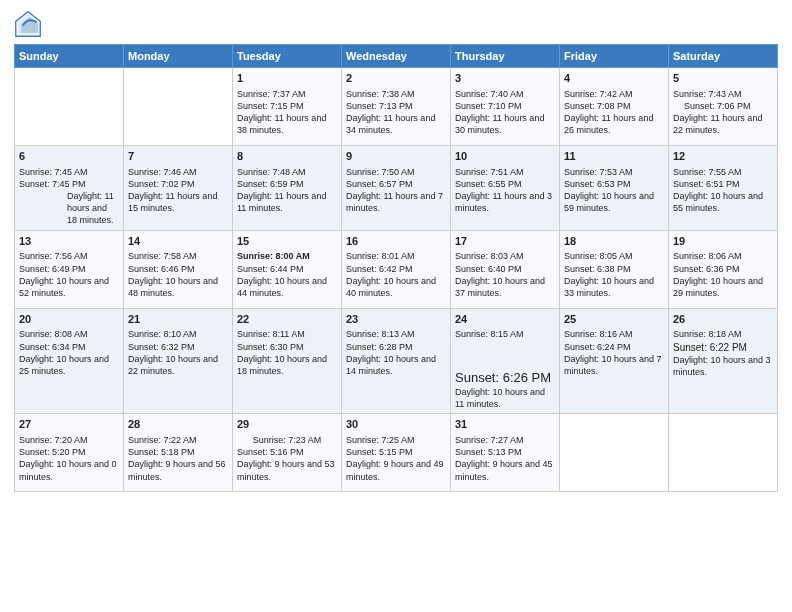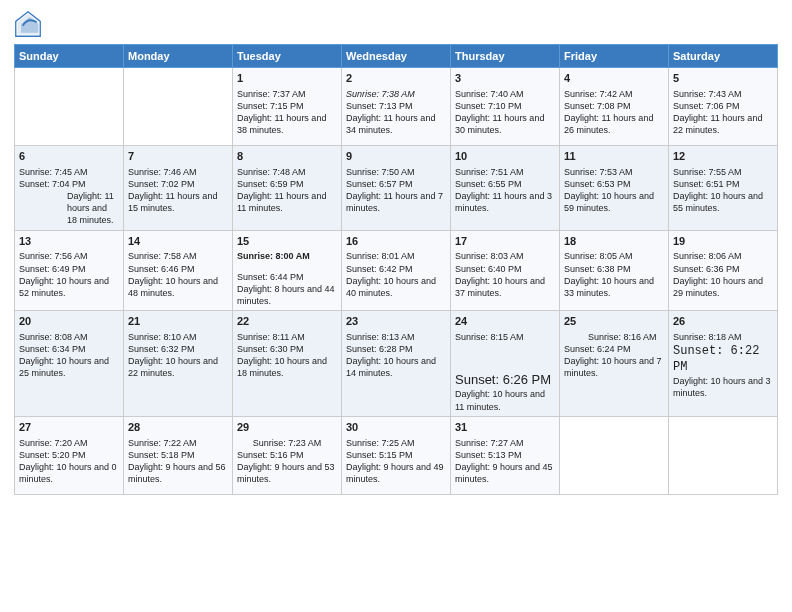--- a/index.html
+++ b/index.html
@@ -127,48 +127,48 @@
           <td class="empty" style="background: rgb(255, 255, 255);"></td>
           <td class="empty" style="background: rgb(255, 255, 255);"></td>
           <td>
             <span class="day-num">1</span>
             <div style="font-size: 9px; line-height: 1.35;">Sunrise: 7:37 AM</div>
             <div style="font-size: 9px; line-height: 1.35;">Sunset: 7:15 PM</div>
             <div style="font-size: 9px; line-height: 1.35;">Daylight: 11 hours and 38 minutes.</div>
           </td>
           <td>
             <span class="day-num">2</span>
-            <div style="font-size: 9px; line-height: 1.35; font-style: italic;">Sunrise: 7:38 AM</div>
+            <div style="font-size: 9px; line-height: 1.35;">Sunrise: 7:38 AM</div>
             <div style="font-size: 9px; line-height: 1.35;">Sunset: 7:13 PM</div>
             <div style="font-size: 9px; line-height: 1.35;">Daylight: 11 hours and 34 minutes.</div>
           </td>
           <td>
             <span class="day-num">3</span>
             <div style="font-size: 9px; line-height: 1.35;">Sunrise: 7:40 AM</div>
             <div style="font-size: 9px; line-height: 1.35;">Sunset: 7:10 PM</div>
             <div style="font-size: 9px; line-height: 1.35;">Daylight: 11 hours and 30 minutes.</div>
           </td>
           <td>
             <span class="day-num">4</span>
             <div style="font-size: 9px; line-height: 1.35;">Sunrise: 7:42 AM</div>
             <div style="font-size: 9px; line-height: 1.35;">Sunset: 7:08 PM</div>
             <div style="font-size: 9px; line-height: 1.35;">Daylight: 11 hours and 26 minutes.</div>
           </td>
           <td>
             <span class="day-num">5</span>
             <div style="font-size: 9px; line-height: 1.35;">Sunrise: 7:43 AM</div>
-            <div style="font-size: 9px; line-height: 1.35;">Sunset: 7:06 PM</div>
+            <div style="font-size: 9px; line-height: 1.35; margin-left: 11px;">Sunset: 7:06 PM</div>
             <div style="font-size: 9px; line-height: 1.35;">Daylight: 11 hours and 22 minutes.</div>
           </td>
         </tr>
         <tr>
           <td>
             <span class="day-num">6</span>
             <div style="font-size: 9px; line-height: 1.35;">Sunrise: 7:45 AM</div>
-            <div style="font-size: 9px; line-height: 1.35;">Sunset: 7:04 PM</div>
+            <div style="font-size: 9px; line-height: 1.35;">Sunset: 7:45 PM</div>
             <div style="font-size: 9px; line-height: 1.35; margin-left: 48px;">Daylight: 11 hours and 18 minutes.</div>
           </td>
           <td>
             <span class="day-num">7</span>
             <div style="font-size: 9px; line-height: 1.35;">Sunrise: 7:46 AM</div>
             <div style="font-size: 9px; line-height: 1.35;">Sunset: 7:02 PM</div>
             <div style="font-size: 9px; line-height: 1.35;">Daylight: 11 hours and 15 minutes.</div>
           </td>
           <td>
             <span class="day-num">8</span>
@@ -210,22 +210,22 @@
           </td>
           <td>
             <span class="day-num">14</span>
             <div style="font-size: 9px; line-height: 1.35;">Sunrise: 7:58 AM</div>
             <div style="font-size: 9px; line-height: 1.35;">Sunset: 6:46 PM</div>
             <div style="font-size: 9px; line-height: 1.35;">Daylight: 10 hours and 48 minutes.</div>
           </td>
           <td>
             <span class="day-num">15</span>
             <div style="font-size: 9px; line-height: 1.35; font-weight: bold;">Sunrise: 8:00 AM</div>
-            <div style="font-size: 9px; line-height: 1.35; margin-top: 8px;">Sunset: 6:44 PM</div>
-            <div style="font-size: 9px; line-height: 1.35;">Daylight: 8 hours and 44 minutes.</div>
+            <div style="font-size: 9px; line-height: 1.35;">Sunset: 6:44 PM</div>
+            <div style="font-size: 9px; line-height: 1.35;">Daylight: 10 hours and 44 minutes.</div>
           </td>
           <td>
             <span class="day-num">16</span>
             <div style="font-size: 9px; line-height: 1.35;">Sunrise: 8:01 AM</div>
             <div style="font-size: 9px; line-height: 1.35;">Sunset: 6:42 PM</div>
             <div style="font-size: 9px; line-height: 1.35;">Daylight: 10 hours and 40 minutes.</div>
           </td>
           <td>
             <span class="day-num">17</span>
             <div style="font-size: 9px; line-height: 1.35;">Sunrise: 8:03 AM</div>
@@ -271,28 +271,28 @@
             <div style="font-size: 9px; line-height: 1.35;">Daylight: 10 hours and 14 minutes.</div>
           </td>
           <td>
             <span class="day-num">24</span>
             <div style="font-size: 9px; line-height: 1.35;">Sunrise: 8:15 AM</div>
             <div style="font-size: 13px; line-height: 1.35; margin-top: 28px;">Sunset: 6:26 PM</div>
             <div style="font-size: 9px; line-height: 1.35;">Daylight: 10 hours and 11 minutes.</div>
           </td>
           <td>
             <span class="day-num">25</span>
-            <div style="font-size: 9px; line-height: 1.35; margin-left: 24px;">Sunrise: 8:16 AM</div>
+            <div style="font-size: 9px; line-height: 1.35;">Sunrise: 8:16 AM</div>
             <div style="font-size: 9px; line-height: 1.35;">Sunset: 6:24 PM</div>
             <div style="font-size: 9px; line-height: 1.35;">Daylight: 10 hours and 7 minutes.</div>
           </td>
           <td>
             <span class="day-num">26</span>
             <div style="font-size: 9px; line-height: 1.35;">Sunrise: 8:18 AM</div>
-            <div style="font-size: 12px; line-height: 1.35; font-family: Liberation Mono, monospace;">Sunset: 6:22 PM</div>
+            <div style="font-size: 10px; line-height: 1.35;">Sunset: 6:22 PM</div>
             <div style="font-size: 9px; line-height: 1.35;">Daylight: 10 hours and 3 minutes.</div>
           </td>
         </tr>
         <tr>
           <td>
             <span class="day-num">27</span>
             <div style="font-size: 9px; line-height: 1.35;">Sunrise: 7:20 AM</div>
             <div style="font-size: 9px; line-height: 1.35;">Sunset: 5:20 PM</div>
             <div style="font-size: 9px; line-height: 1.35;">Daylight: 10 hours and 0 minutes.</div>
           </td>

